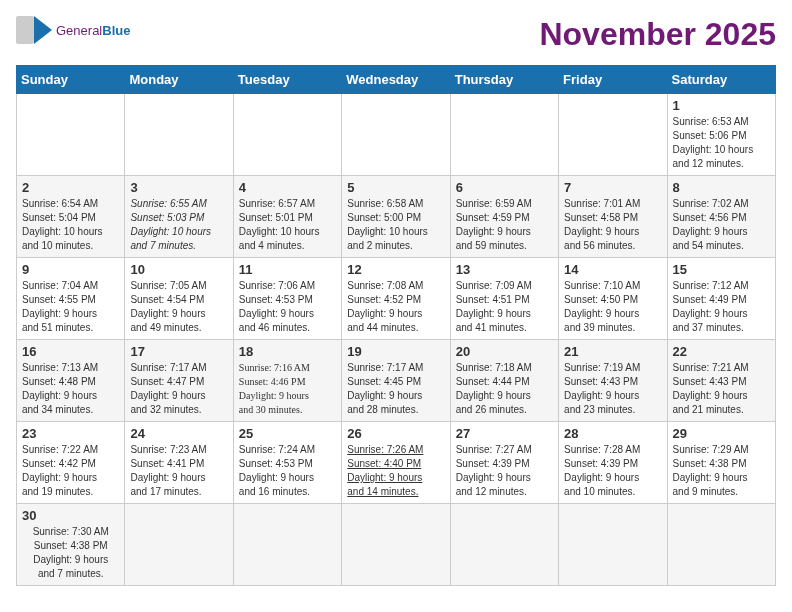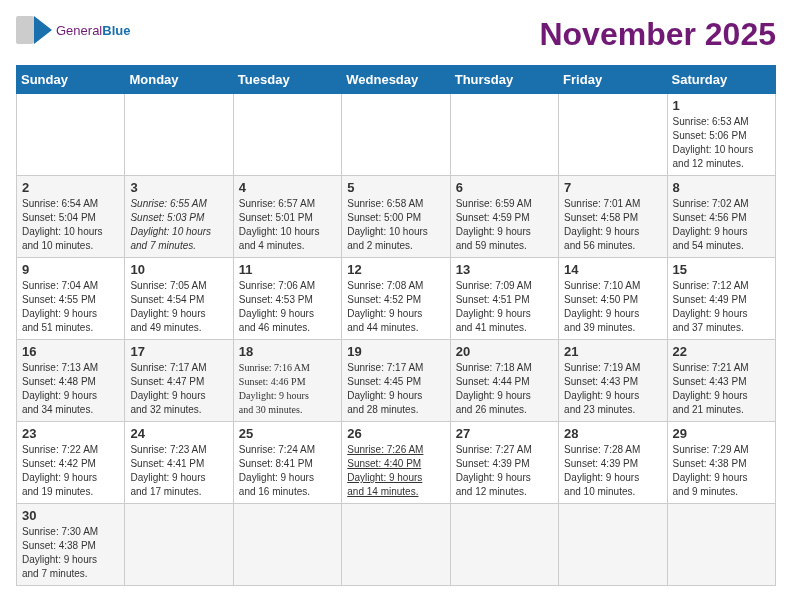--- a/index.html
+++ b/index.html
@@ -296,21 +296,21 @@
         <td>
           <span class="day-number">24</span>
           <div class="day-info" style="white-space: pre-line;">Sunrise: 7:23 AM
 Sunset: 4:41 PM
 Daylight: 9 hours
 and 17 minutes.</div>
         </td>
         <td>
           <span class="day-number">25</span>
           <div class="day-info" style="white-space: pre-line;">Sunrise: 7:24 AM
-Sunset: 8:41 PM
+Sunset: 4:53 PM
 Daylight: 9 hours
 and 16 minutes.</div>
         </td>
         <td>
           <span class="day-number">26</span>
           <div class="day-info" style="white-space: pre-line; text-decoration: underline;">Sunrise: 7:26 AM
 Sunset: 4:40 PM
 Daylight: 9 hours
 and 14 minutes.</div>
         </td>
@@ -332,21 +332,21 @@
           <span class="day-number">29</span>
           <div class="day-info" style="white-space: pre-line;">Sunrise: 7:29 AM
 Sunset: 4:38 PM
 Daylight: 9 hours
 and 9 minutes.</div>
         </td>
       </tr>
       <tr>
         <td>
           <span class="day-number">30</span>
-          <div class="day-info" style="white-space: pre-line;">Sunrise: 7:30 AM
+          <div class="day-info" style="white-space: pre-line; text-align: center;">Sunrise: 7:30 AM
 Sunset: 4:38 PM
 Daylight: 9 hours
 and 7 minutes.</div>
         </td>
         <td class="empty-cell"></td>
         <td class="empty-cell"></td>
         <td class="empty-cell"></td>
         <td class="empty-cell"></td>
         <td class="empty-cell"></td>
         <td class="empty-cell"></td>

